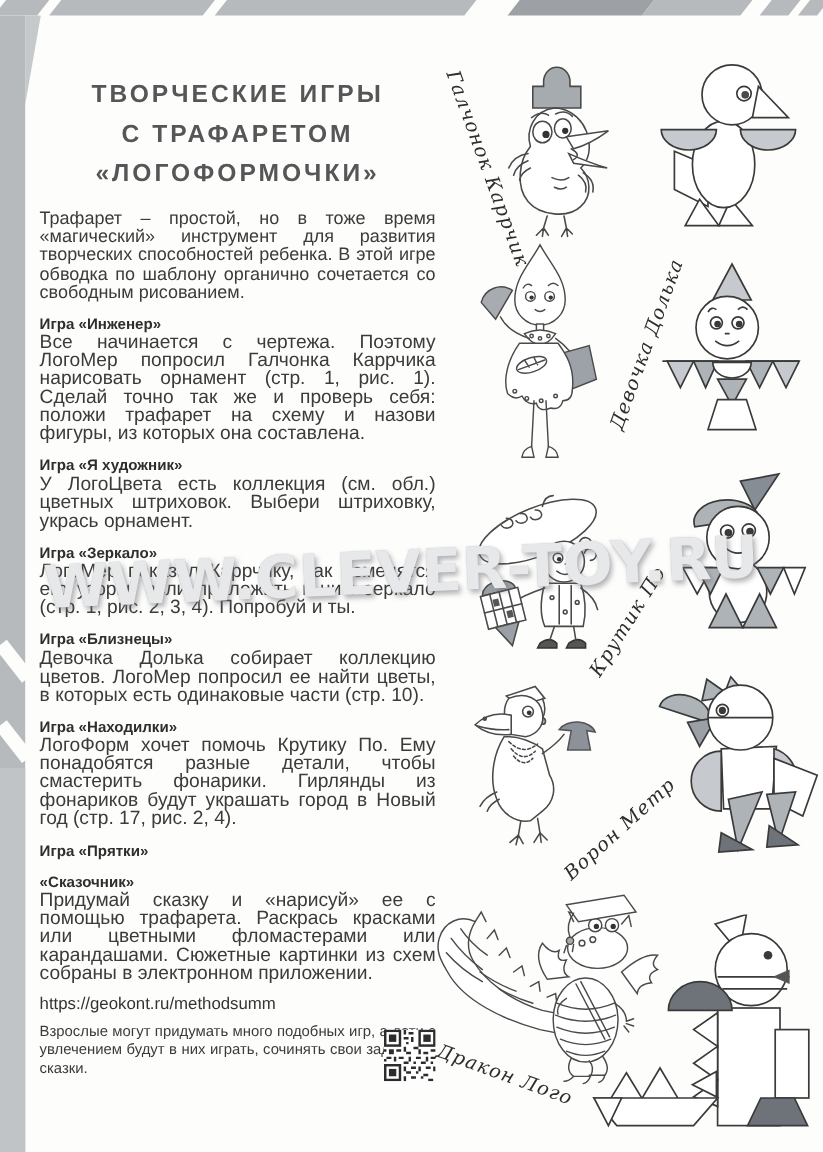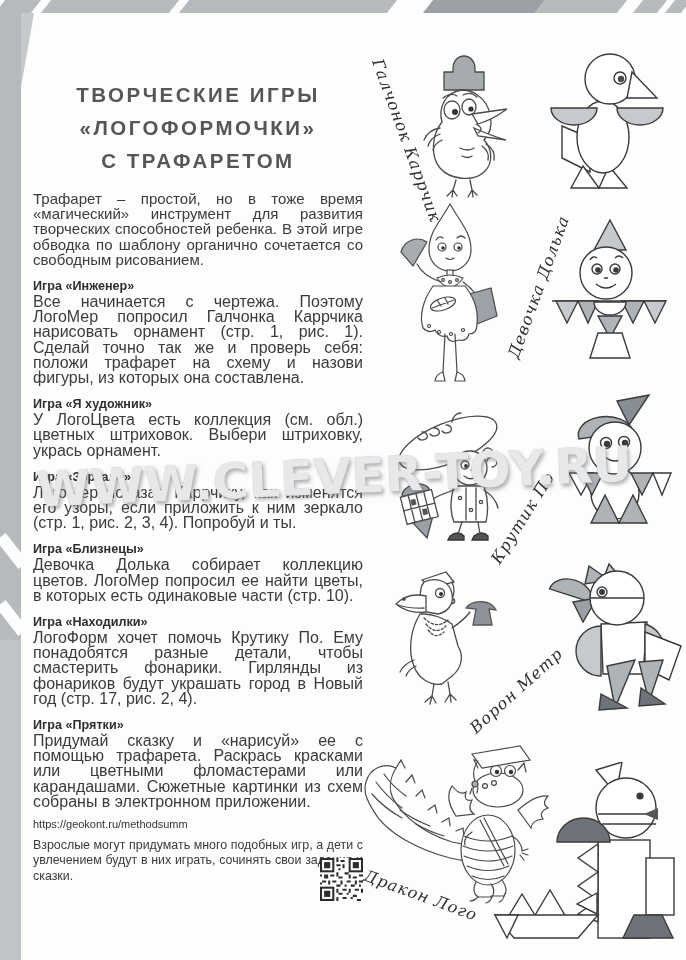--- a/index.html
+++ b/index.html
@@ -18,27 +18,27 @@
 
   
   .watermark{position:absolute;left:36px;top:448px;width:630px;z-index:6;
              font-family:"DejaVu Sans",sans-serif;font-weight:bold;font-size:49px;
              letter-spacing:0px;white-space:nowrap;transform:rotate(-2.5deg);
              color:#e7e8ea;text-shadow:2px 3px 4px rgba(110,110,116,.5),0 0 1px rgba(150,150,155,.55);
              pointer-events:none;}
 
   
   .col-left{position:absolute;left:33px;top:58px;width:330px;z-index:3;}
-  .title{margin:20px 0 14px 0;text-align:center;font-weight:bold;font-size:20.5px;
+  .title{margin:4px 0 14px 0;text-align:center;font-weight:bold;font-size:20.5px;
          line-height:33px;letter-spacing:2.5px;color:#565658;}
   p.body,{margin:0;}
   .para{margin:0 0 7px 0;font-size:15px;line-height:15.2px;text-align:justify;}
   .sec-title{margin:12px 0 1px 0;font-size:12.6px;font-weight:bold;color:#2e2e2e;}
   .sec-body{margin:0;font-size:16px;line-height:15.2px;text-align:justify;}
-  .url-line{margin:9px 0 2px 0;font-size:11px;color:#333;}
+  .url-line{margin:9px 0 2px 0;font-size:14px;color:#333;}
   .outro{margin:8px 0 0 0;font-size:12.4px;line-height:15.2px;text-align:justify;}
   .qr{position:absolute;right:0px;top:800px;width:43px;height:43px;}
 
   
   .fig{position:absolute;z-index:2;}
   .char-label{position:absolute;z-index:4;font-family:"DejaVu Serif",serif;font-style:italic;
               font-size:16px;color:#2d2d2d;letter-spacing:1px;white-space:nowrap;
               transform-origin:0 0;}
   svg{display:block;}
 </style>
@@ -56,22 +56,22 @@
 <div class="deco deco-left-low"></div>
 <div class="deco-wedge"></div>
 <div class="notch" style="top:545px"></div>
 <div class="notch" style="top:612px"></div>
 
 <div class="watermark">WWW.CLEVER-TOY.RU</div>
 
 <div class="col-left">
   <div class="title">
     <div>ТВОРЧЕСКИЕ ИГРЫ</div>
+    <div>С ТРАФАРЕТОМ</div>
     <div>«ЛОГОФОРМОЧКИ»</div>
-    <div>С ТРАФАРЕТОМ</div>
   </div>
 
   <p class="para">Трафарет – простой, но в тоже время «магический» инструмент для развития творческих способностей ребенка. В этой игре обводка по шаблону органично сочетается со свободным рисованием.</p>
 
   <div>
     <div class="sec-title">Игра «Инженер»</div>
     <p class="sec-body">Все начинается с чертежа. Поэтому ЛогоМер попросил Галчонка Каррчика нарисовать орнамент (стр. 1, рис. 1). Сделай точно так же и проверь себя: положи трафарет на схему и назови фигуры, из которых она составлена.</p>
   </div>
   <div>
     <div class="sec-title">Игра «Я художник»</div>
@@ -86,20 +86,21 @@
     <p class="sec-body">Девочка Долька собирает коллекцию цветов. ЛогоМер попросил ее найти цветы, в которых есть одинаковые части (стр. 10).</p>
   </div>
   <div>
     <div class="sec-title">Игра «Находилки»</div>
     <p class="sec-body">ЛогоФорм хочет помочь Крутику По. Ему понадобятся разные детали, чтобы смастерить фонарики. Гирлянды из фонариков будут украшать город в Новый год (стр. 17, рис. 2, 4).</p>
   </div>
   <div>
     <div class="sec-title">Игра «Прятки»</div>
   </div>
   <div>
+    <div class="sec-title">«Сказочник»</div>
     <p class="sec-body">Придумай сказку и «нарисуй» ее с помощью трафарета. Раскрась красками или цветными фломастерами или карандашами. Сюжетные картинки из схем собраны в электронном приложении.</p>
   </div>
 
   <p class="url-line">https://geokont.ru/methodsumm</p>
 
   <svg class="qr" viewBox="0 0 21 21">
     <rect x="0" y="0" width="21" height="21" fill="#fff"></rect>
     <g fill="#2c2c2c">
       <rect x="0" y="0" width="7" height="7"></rect>
         <rect x="14" y="0" width="7" height="7"></rect>

